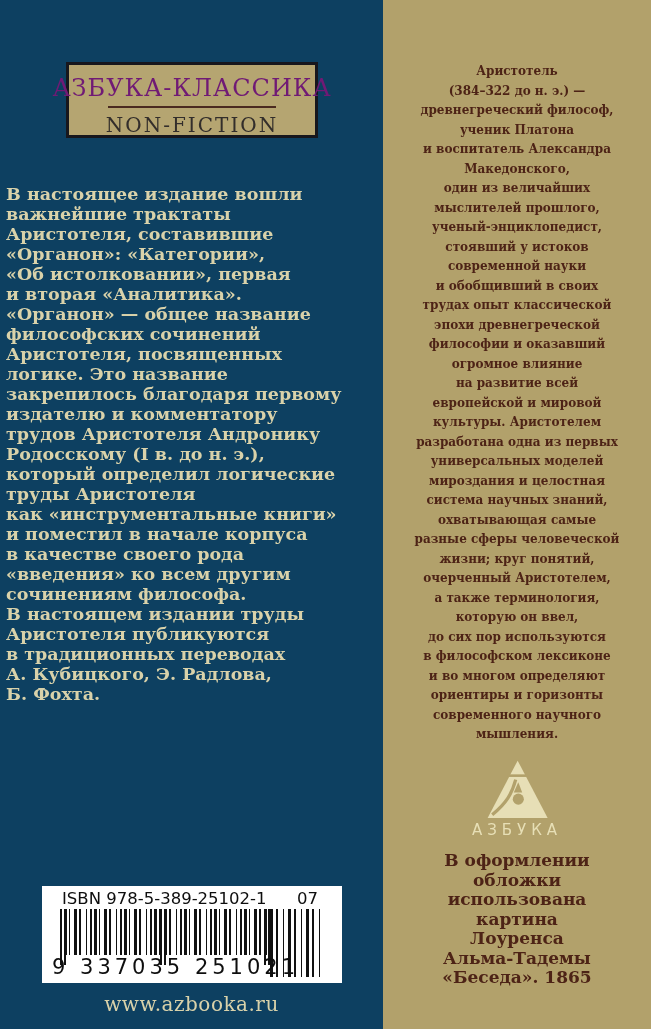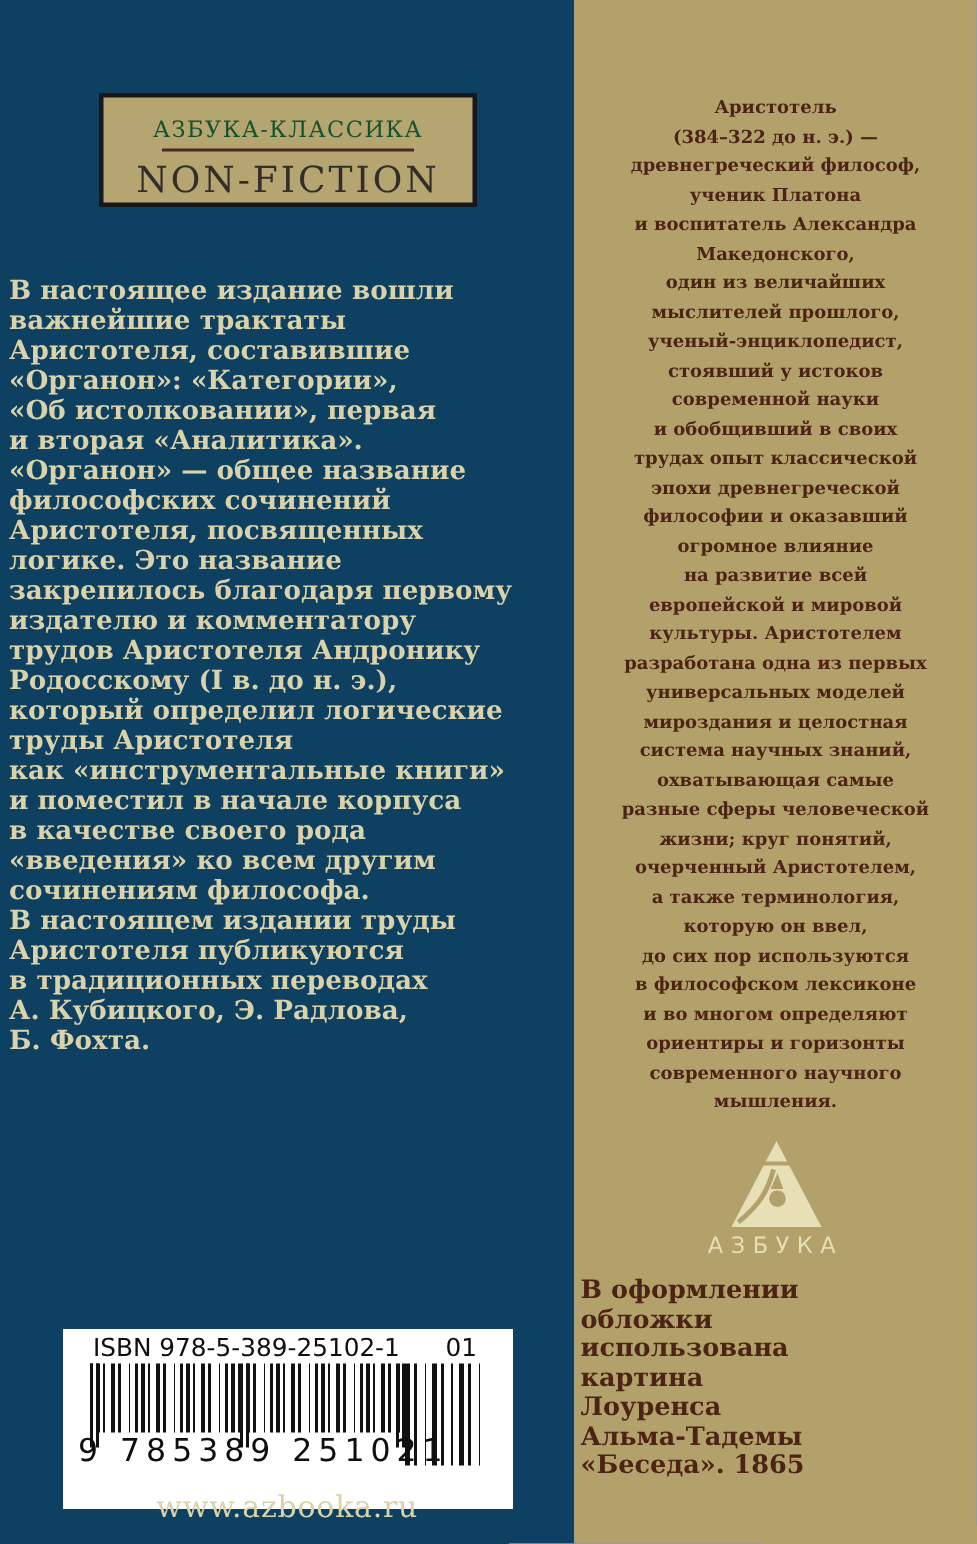--- a/index.html
+++ b/index.html
@@ -23,45 +23,45 @@
   
   .series-box {
     position: absolute; left: 66px; top: 62px;
     width: 252px; height: 76px;
     background: #b5a571;
     border: 3px solid #17171d;
     display: flex; flex-direction: column;
     align-items: center; justify-content: center;
   }
   .series-line1 {
-    font-size: 15px; color: #14532d; letter-spacing: 1px;
+    font-size: 24px; color: #701a75; letter-spacing: 1px;
     white-space: nowrap;
     margin-top: 11px;
   }
   .series-divider {
     width: 168px; border-top: 2px solid #4a2a20;
     margin: 4px 0 5px 0;
   }
   .series-line2 {
-    font-size: 24px; color: #332e2b; letter-spacing: 2px;
+    font-size: 20px; color: #332e2b; letter-spacing: 2px;
     white-space: nowrap;
   }
   
   .annotation {
     position: absolute; top: 184px; left: 6px; right: 6px;
     color: #d9d2aa;
     font-weight: bold;
     font-size: 17.5px;
     line-height: 20px;
     white-space: pre-line;
   }
   
   .barcode-box {
     position: absolute; left: 42px; top: 886px;
-    width: 300px; height: 120px;
+    width: 300px; height: 97px;
     background: #ffffff;
   }
   .isbn-row {
     display: flex; justify-content: space-between;
     padding: 3px 24px 0 20px;
     font-family: "DejaVu Sans", sans-serif;
     font-size: 16.5px; color: #0e0e0e;
     line-height: 19px;
   }
   .bars-area { position: absolute; left: 0; top: 23px; right: 0; bottom: 0; }
@@ -114,21 +114,21 @@
   .logo-mark { display: block; margin: 0 auto; }
   .logo-word {
     display: block; margin-top: 1px;
     font-family: "DejaVu Sans", sans-serif;
     font-size: 15px; color: #e7dfb6; letter-spacing: 5px;
     font-weight: normal;
   }
   
   .credit {
     position: absolute; top: 851px; left: 4px; right: 4px;
-    text-align: left;
+    text-align: center;
     color: #4d2316;
     font-weight: bold;
     font-size: 17px;
     line-height: 19.5px;
     white-space: pre-line;
   }
 </style>
 </head>
 <body>
 
@@ -163,32 +163,32 @@
 сочинениям философа.
 В настоящем издании труды
 Аристотеля публикуются
 в традиционных переводах
 А. Кубицкого, Э. Радлова,
 Б. Фохта.</div>
 
   <div class="barcode-box">
     <div class="isbn-row">
       <span>ISBN 978-5-389-25102-1</span>
-      <span>01</span>
+      <span>07</span>
     </div>
     <div class="bars-area">
       <div class="main-bars"></div>
       <div class="guard g1"></div>
         <div class="guard g2"></div>
       <div class="guard g3"></div>
         <div class="guard g4"></div>
       <div class="guard g5"></div>
         <div class="guard g6"></div>
       <div class="addon-bars"></div>
-      <div class="ean-digits">9 785389 251021</div>
+      <div class="ean-digits">9 337035 251021</div>
     </div>
   </div>
 
   <div class="website">www.azbooka.ru</div>
 </div>
 
 <div class="right-panel">
 
   <div class="bio">Аристотель
 (384–322 до н. э.) —

